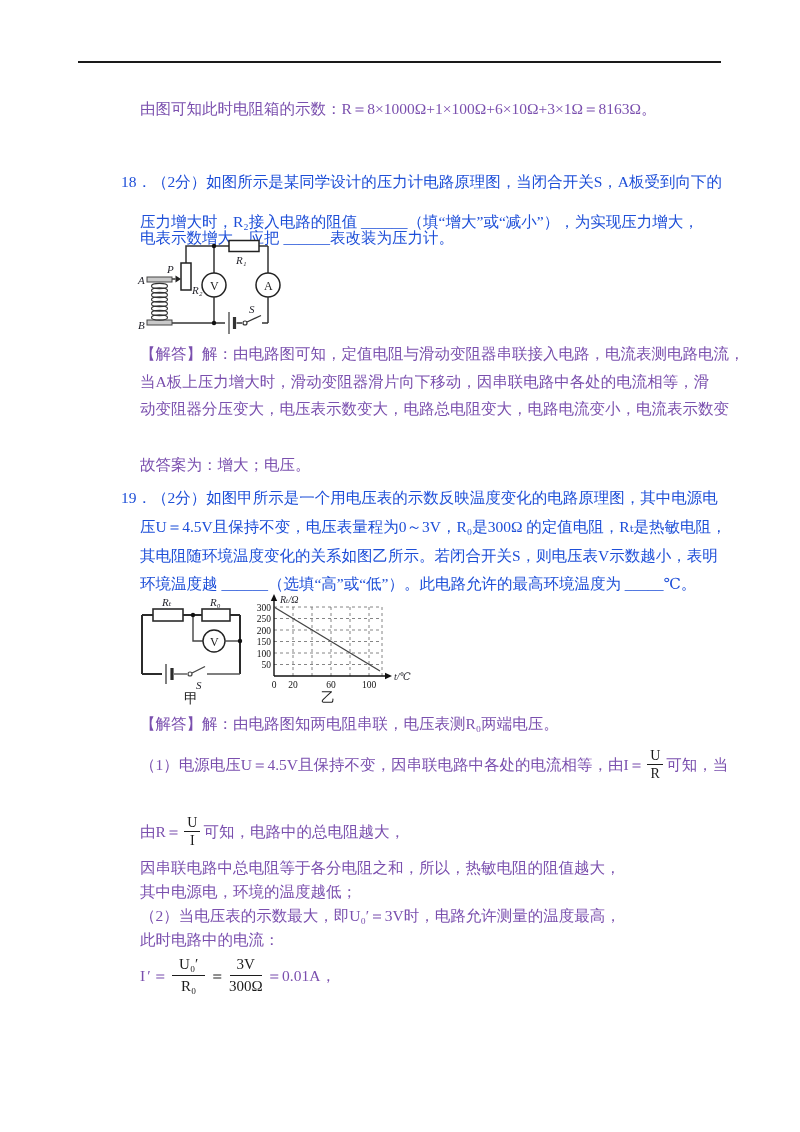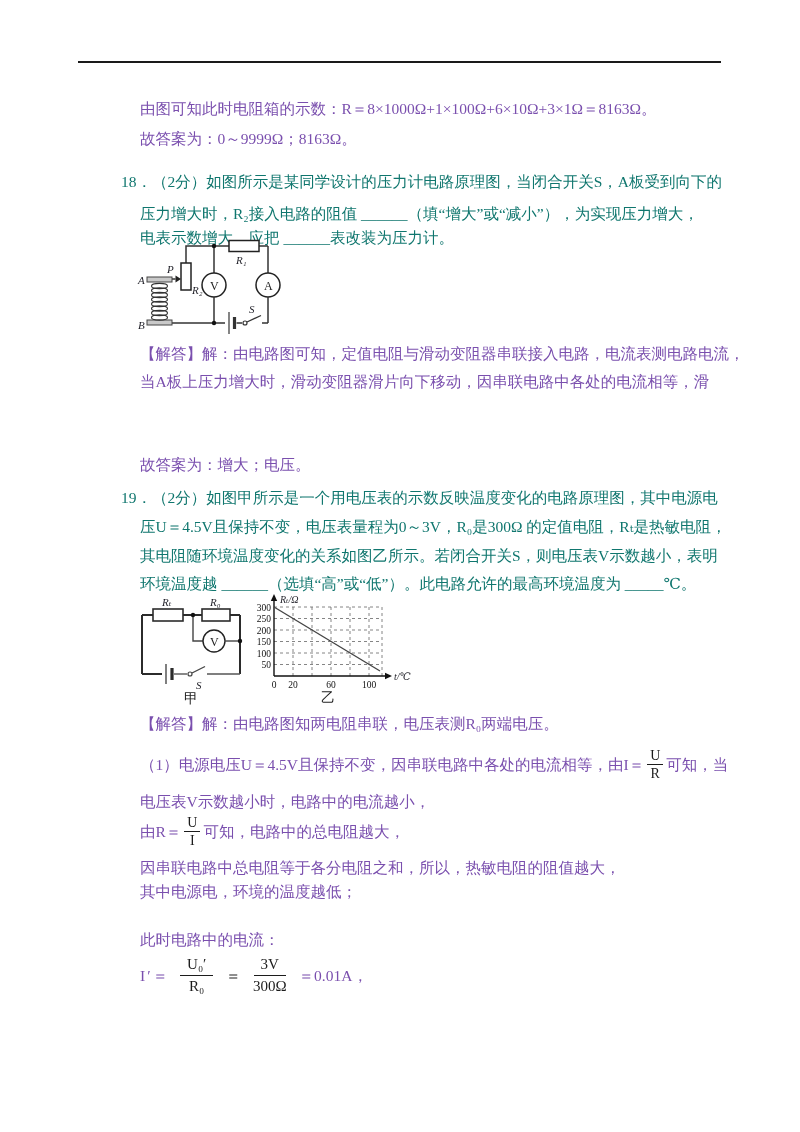--- a/index.html
+++ b/index.html
@@ -1,45 +1,44 @@
 <!DOCTYPE html>
 <html><head>
 <meta charset="utf-8">
 <style>
   html,body{margin:0;padding:0;background:#ffffff;}
   .page{position:relative;width:800px;height:1132px;background:#ffffff;overflow:hidden;
         font-family:"Liberation Serif","DejaVu Serif",serif;}
   .abs{position:absolute;white-space:nowrap;}
   .topline{position:absolute;left:78px;top:61px;width:643px;height:2px;background:#1a1a1a;}
-  .black{color:#0f766e;font-size:15.5px;line-height:19px;}
+  .black{color:#1d4ed8;font-size:15.5px;line-height:19px;}
   .purple{color:#7a4fae;font-size:15.5px;line-height:19px;}
   .row{display:flex;align-items:center;}
   .frac{display:inline-flex;flex-direction:column;align-items:center;color:#1c1c1c;
         font-size:14px;line-height:15px;vertical-align:-6px;margin:0 3px;}
   .frac .num{border-bottom:1.3px solid #1c1c1c;padding:0 3px 1px;}
   .frac .den{padding-top:1px;}
   .bigfrac{display:inline-flex;flex-direction:column;align-items:center;color:#1c1c1c;
-        font-size:15px;line-height:17px;margin:0 12px;}
+        font-size:15px;line-height:17px;margin:0 4px;}
   .bigfrac .num{border-bottom:1.4px solid #1c1c1c;padding:0 7px 2px;}
   .bigfrac .den{padding-top:2px;}
   svg text{font-family:"Liberation Serif","DejaVu Serif",serif;}
   .cir-label{font-style:italic;fill:#26262e;}
 </style>
 </head>
 <body>
 
 <div class="page">
 
   <div class="topline"></div>
 
   <div class="abs purple" style="left:140px;top:99px">由图可知此时电阻箱的示数：R＝8×1000Ω+1×100Ω+6×10Ω+3×1Ω＝8163Ω。</div>
-  <div class="abs purple" style="left:140px;top:129px">故答案为：0～9999Ω；8163Ω。</div>
 
   <div class="abs black" style="left:121px;top:172px">18．（2分）如图所示是某同学设计的压力计电路原理图，当闭合开关S，A板受到向下的</div>
-  <div class="abs black" style="left:140px;top:204px">压力增大时，R₂接入电路的阻值 ______（填“增大”或“减小”），为实现压力增大，</div>
+  <div class="abs black" style="left:140px;top:212px">压力增大时，R₂接入电路的阻值 ______（填“增大”或“减小”），为实现压力增大，</div>
   <div class="abs black" style="left:140px;top:228px">电表示数增大，应把 ______表改装为压力计。</div>
 
   <svg class="abs" style="left:135px;top:238px" width="168" height="102" viewBox="135 238 168 102">
     <g stroke="#333" stroke-width="1.5" fill="none">
 
       <path d="M186 263 V246 H268"></path>
 
       <rect x="229" y="240.5" width="30" height="11" fill="#ffffff" stroke="#222"></rect>
 
       <rect x="181" y="263" width="10" height="27" fill="#ffffff" stroke="#222"></rect>
@@ -87,20 +86,21 @@
     <text x="167" y="273" font-size="11" class="cir-label">P</text>
     <text x="236" y="264" font-size="11" class="cir-label">R₁</text>
     <text x="192" y="294" font-size="11" class="cir-label">R₂</text>
     <text x="210" y="290" font-size="12" fill="#222">V</text>
     <text x="264" y="290" font-size="12" fill="#222">A</text>
     <text x="249" y="313" font-size="11" class="cir-label">S</text>
   </svg>
 
   <div class="abs purple" style="left:140px;top:344px">【解答】解：由电路图可知，定值电阻与滑动变阻器串联接入电路，电流表测电路电流，</div>
   <div class="abs purple" style="left:140px;top:372px">当A板上压力增大时，滑动变阻器滑片向下移动，因串联电路中各处的电流相等，滑</div>
+  <div class="abs purple" style="left:140px;top:399px">动变阻器分压变大，电压表示数变大，电路总电阻变大，电路电流变小，电流表示数变</div>
   <div class="abs purple" style="left:140px;top:455px">故答案为：增大；电压。</div>
 
   <div class="abs black" style="left:121px;top:488px">19．（2分）如图甲所示是一个用电压表的示数反映温度变化的电路原理图，其中电源电</div>
   <div class="abs black" style="left:140px;top:517px">压U＝4.5V且保持不变，电压表量程为0～3V，R₀是300Ω 的定值电阻，Rₜ是热敏电阻，</div>
   <div class="abs black" style="left:140px;top:546px">其电阻随环境温度变化的关系如图乙所示。若闭合开关S，则电压表V示数越小，表明</div>
   <div class="abs black" style="left:140px;top:574px">环境温度越 ______（选填“高”或“低”）。此电路允许的最高环境温度为 _____℃。</div>
 
   <svg class="abs" style="left:134px;top:598px" width="114" height="108" viewBox="134 598 114 108">
     <g stroke="#2b2b2b" stroke-width="2" fill="none">
       <path d="M142 615 H240"></path>
@@ -177,33 +177,33 @@
 
   <div class="abs purple row" style="left:140px;top:744px;height:40px">
     <span>（1）电源电压U＝4.5V且保持不变，因串联电路中各处的电流相等，由I＝</span>
     <span class="frac">
       <span class="num">U</span>
       <span class="den">R</span>
     </span>
     <span>可知，当</span>
   </div>
 
-  <div class="abs purple" style="left:140px;top:792px">电压表V示数越小时，电路中的电流越小，</div>
 
   <div class="abs purple row" style="left:140px;top:813px;height:36px">
     <span>由R＝</span>
     <span class="frac">
       <span class="num">U</span>
       <span class="den">I</span>
     </span>
     <span>可知，电路中的总电阻越大，</span>
   </div>
 
   <div class="abs purple" style="left:140px;top:858px">因串联电路中总电阻等于各分电阻之和，所以，热敏电阻的阻值越大，</div>
   <div class="abs purple" style="left:140px;top:882px">其中电源电，环境的温度越低；</div>
+  <div class="abs purple" style="left:140px;top:906px">（2）当电压表的示数最大，即U₀′＝3V时，电路允许测量的温度最高，</div>
   <div class="abs purple" style="left:140px;top:930px">此时电路中的电流：</div>
 
   <div class="abs purple row" style="left:140px;top:950px;height:50px">
     <span style="letter-spacing:2px">I′</span>
     <span>＝</span>
     <span class="bigfrac">
       <span class="num">U₀′</span>
       <span class="den">R₀</span>
     </span>
     <span style="color:#1c1c1c">＝</span>

